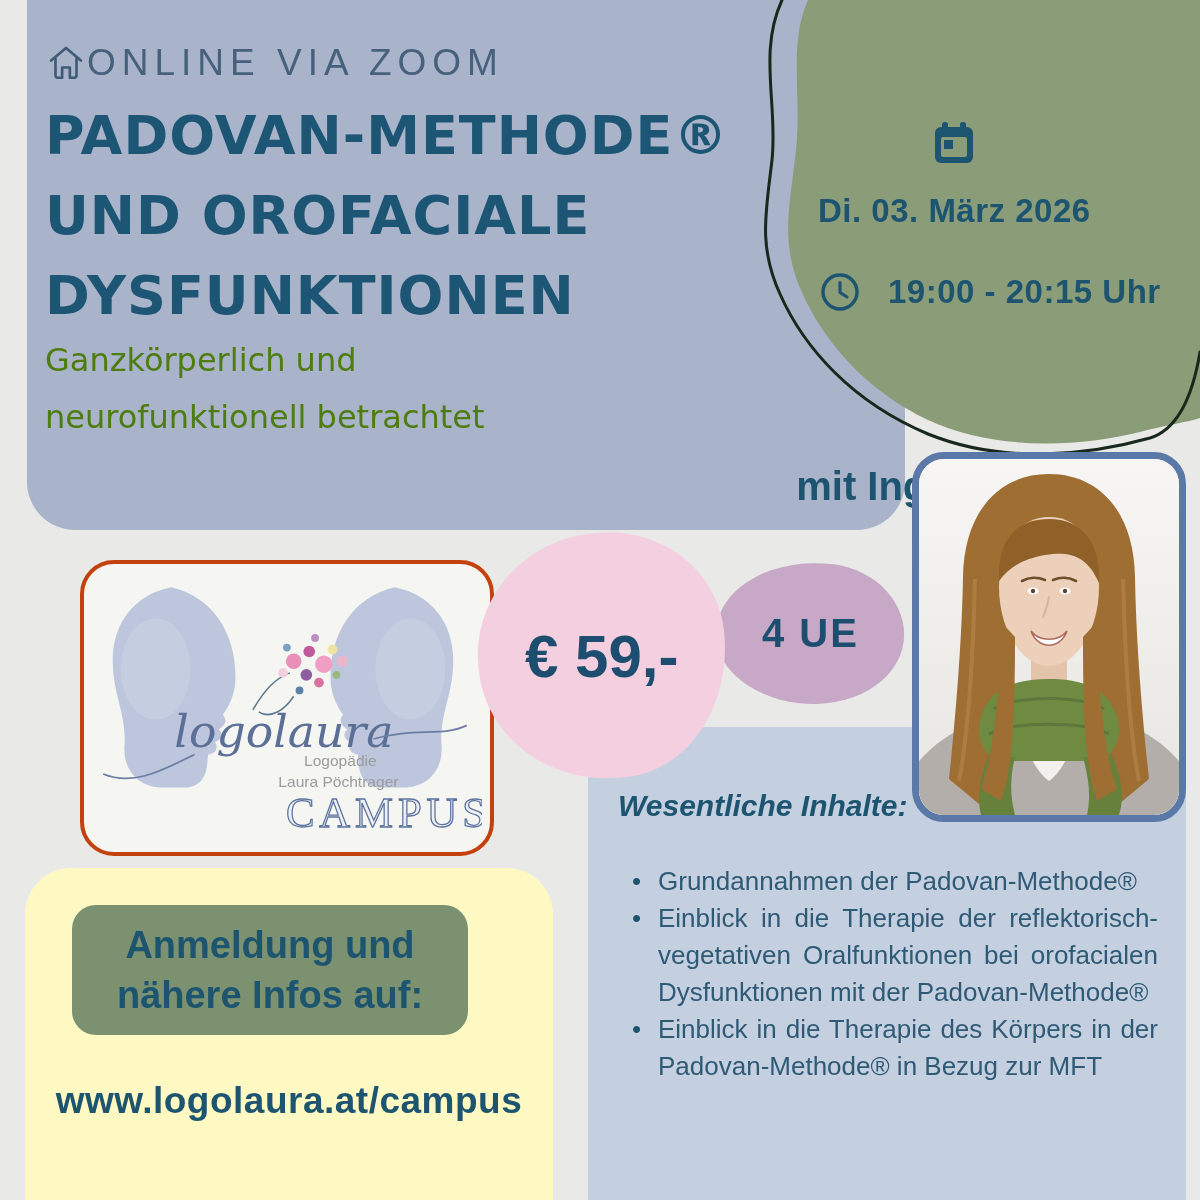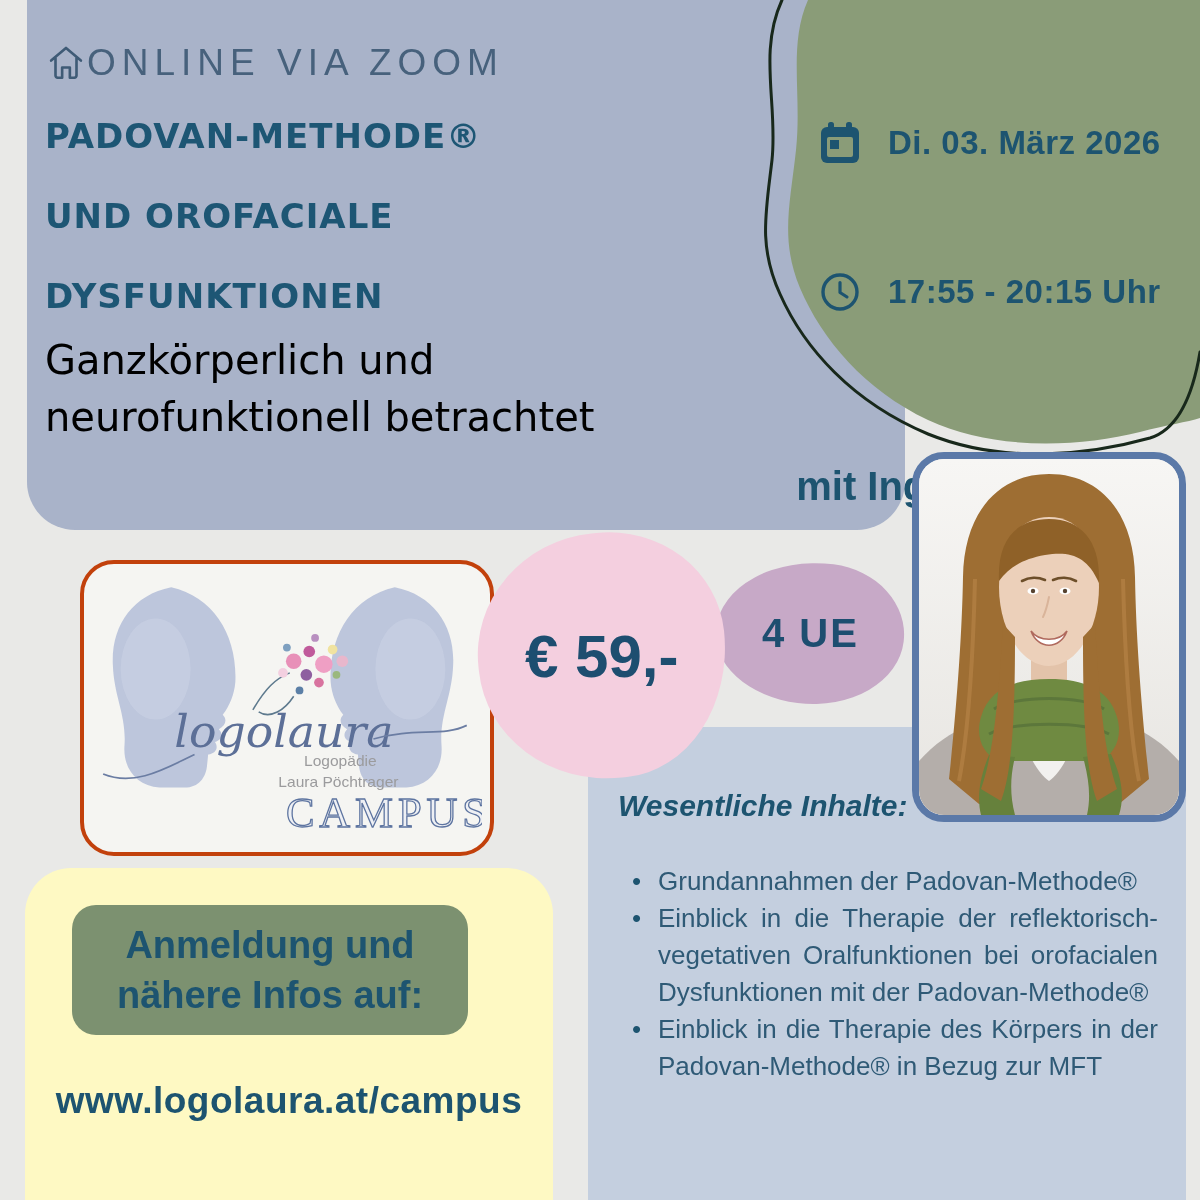--- a/index.html
+++ b/index.html
@@ -4,28 +4,28 @@
 <style>
   html,body{margin:0;padding:0;background:#e9e9e7;}
   .canvas{position:relative;width:1200px;height:1200px;background:#e9e9e7;overflow:hidden;
           font-family:"Liberation Sans",sans-serif;color:#1d5470;}
   
   .panel-top{position:absolute;left:27px;top:0;width:878px;height:530px;
              background:#a9b3c9;border-radius:0 0 48px 48px;z-index:1;}
   .badge-row{position:absolute;left:45px;top:42px;display:flex;align-items:center;z-index:3;}
   .badge-text{font-size:37px;font-weight:400;letter-spacing:6px;color:#3f5b76;opacity:.92;}
   .title{position:absolute;left:45px;top:96px;font-family:"DejaVu Sans",sans-serif;
-         font-weight:800;font-size:34px;line-height:80px;letter-spacing:1px;color:#1d5674;z-index:3;}
+         font-weight:800;font-size:54px;line-height:80px;letter-spacing:1px;color:#1d5674;z-index:3;}
   .subtitle{position:absolute;left:45px;top:332px;font-family:"DejaVu Sans",sans-serif;
-            font-weight:400;font-size:40px;line-height:57px;color:#000000;z-index:3;}
+            font-weight:400;font-size:32px;line-height:57px;color:#4d7c0f;z-index:3;}
   .presenter{position:absolute;right:26px;top:464px;font-weight:700;font-size:40px;color:#1d5470;z-index:3;}
   
   .blob-green-wrap{position:absolute;right:0;top:0;width:470px;height:465px;z-index:2;}
   .sched-row{position:absolute;display:flex;align-items:center;gap:26px;z-index:3;}
-  .sched-row.date{left:818px;top:120px;}
+  .sched-row.date{left:818px;top:120px;flex-direction:column;}
   .sched-row.time{left:818px;top:270px;}
   .sched-text{font-weight:700;font-size:33px;color:#1d5470;letter-spacing:.5px;}
   
   .logo-card{position:absolute;left:80px;top:560px;width:406px;height:288px;background:#f5f5f2;
              border:4px solid #c2410c;border-radius:34px;z-index:3;overflow:hidden;}
   
   .blob-pink{position:absolute;left:478px;top:533px;width:248px;height:246px;background:#f4cfdf;
              border-radius:52% 48% 46% 54% / 50% 46% 56% 50%;transform:rotate(-6deg);
              display:flex;align-items:center;justify-content:center;z-index:4;}
   .price{font-weight:700;font-size:60px;color:#1d4e70;transform:rotate(6deg);}
@@ -98,21 +98,21 @@
       <rect x="9" y="17" width="26" height="20" rx="2" fill="#8a9c78"></rect>
       <rect x="12" y="20" width="9" height="9" fill="#1d5470"></rect>
     </svg>
     <span class="sched-text">Di. 03. März 2026</span>
   </div>
   <div class="sched-row time">
     <svg class="icon-svg" width="44" height="44" viewBox="0 0 44 44">
       <circle cx="22" cy="22" r="17" fill="none" stroke="#1d5470" stroke-width="3.4"></circle>
       <path d="M22 12.5 V22.5 L29 27" fill="none" stroke="#1d5470" stroke-width="3.2" stroke-linecap="round" stroke-linejoin="round"></path>
     </svg>
-    <span class="sched-text">17:55 - 20:15 Uhr</span>
+    <span class="sched-text">19:00 - 20:15 Uhr</span>
   </div>
 
   <div class="logo-card">
     <svg class="icon-svg" width="398" height="280" viewBox="0 0 406 288">
 
       <path d="M 88,24 C 48,32 26,64 28,104 C 29,136 42,156 40,186 C 38,210 52,228 76,230
                L 102,230 C 116,230 124,220 125,206 L 126,196 C 134,195 137,189 133,183
                C 140,181 142,175 137,170 C 144,166 146,160 141,155 C 148,146 153,134 154,121
                C 156,74 132,34 88,24 Z" fill="#b3bdd8" opacity="0.85"></path>
       <ellipse cx="72" cy="108" rx="36" ry="52" fill="#ccd4e5" opacity="0.55"></ellipse>

